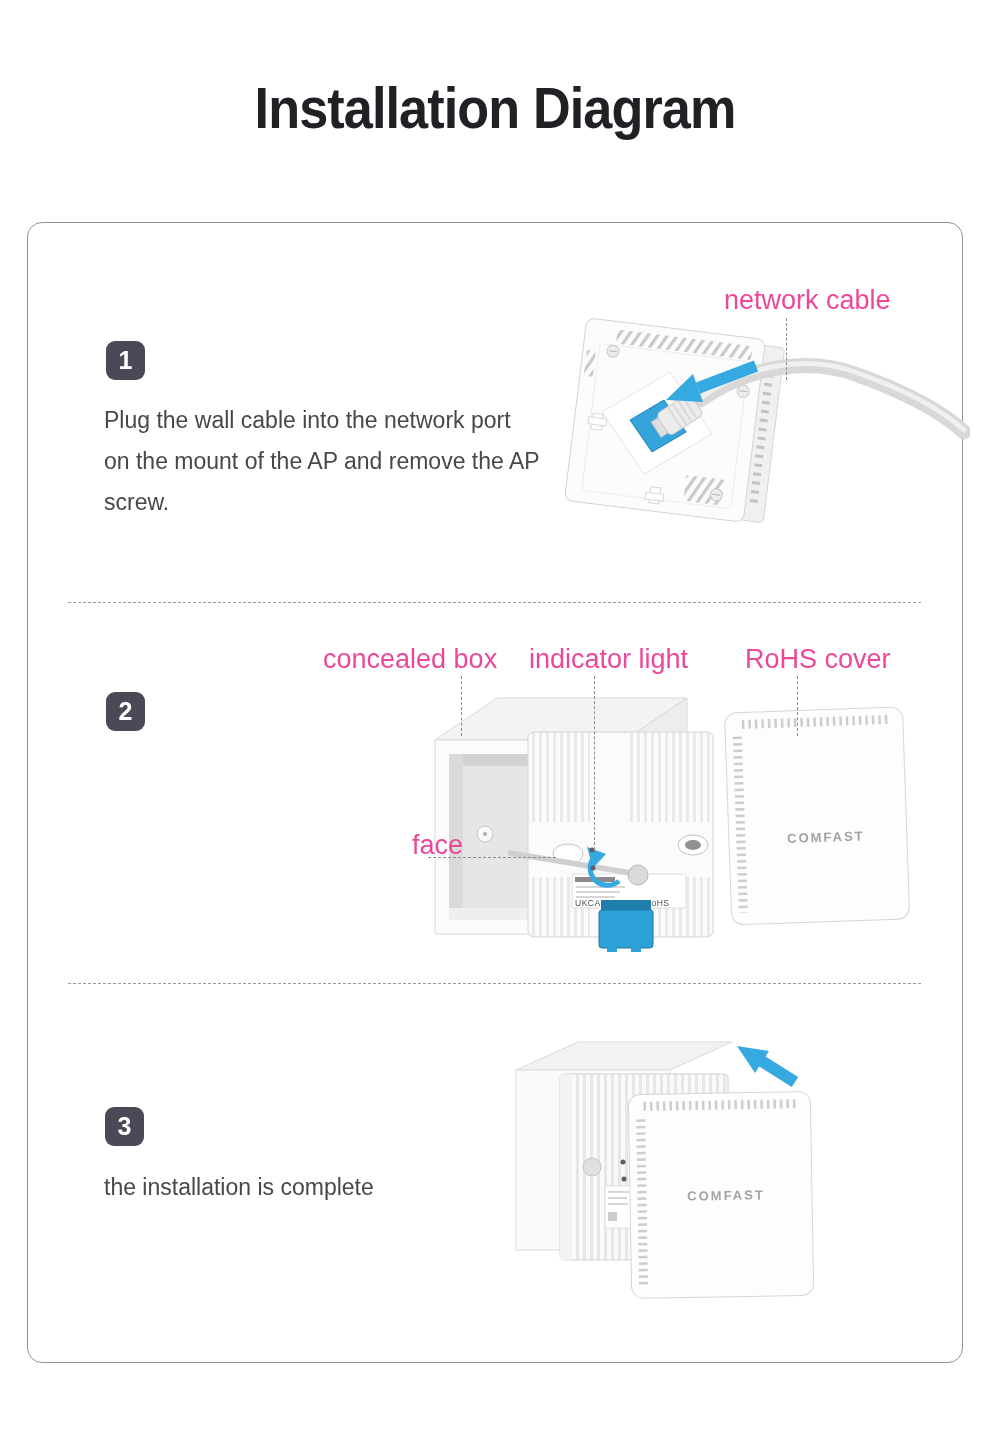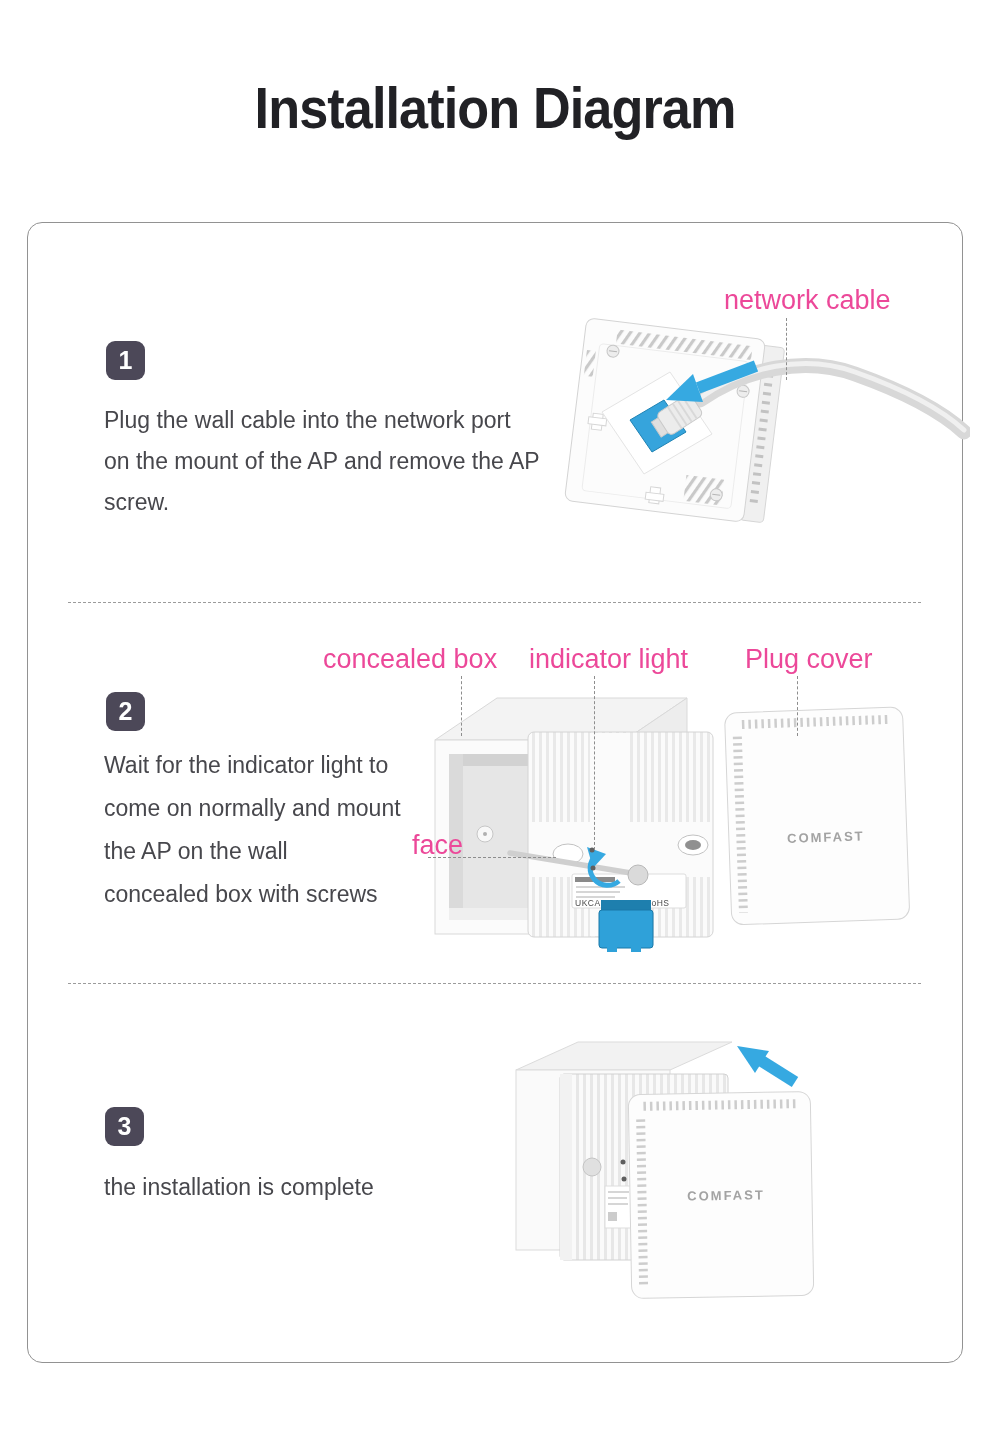--- a/index.html
+++ b/index.html
@@ -96,26 +96,20 @@
     </g>
   </svg>
 
   <div class="callout" style="left:724px; top:285px;">network cable</div>
   <div class="leader-v" style="left:786px; top:318px; height:62px;"></div>
 
   <div class="divider" style="top:602px;"></div>
 
   <div class="badge" style="left:106px; top:692px;">2</div>
 
-  <div class="step-text lh-mid" style="left:104px; top:744px; width:410px;">
-    <div class="line">Wait for the indicator light to</div>
-    <div class="line">come on normally and mount</div>
-    <div class="line">the AP on the wall</div>
-    <div class="line">concealed box with screws</div>
-  </div>
 
   <svg class="illus" style="left:425px; top:682px;" width="540" height="290" viewBox="0 0 540 290">
     <defs>
       <pattern id="ribs2" width="7" height="7" patternUnits="userSpaceOnUse">
         <rect width="7" height="7" fill="#fbfbfb"></rect>
         <rect x="2" width="3" height="7" fill="#e9e9e9"></rect>
       </pattern>
     </defs>
     <g>
       <polygon points="10,58 72,16 262,16 200,58" fill="#f3f3f3" stroke="#d9d9d9"></polygon>
@@ -165,21 +159,21 @@
       <text x="400" y="160" font-size="13" font-weight="bold" letter-spacing="2" fill="#a3a3a3" text-anchor="middle">COMFAST</text>
     </g>
   </svg>
 
   <div class="callout" style="left:315px; top:644px;margin-left:8px;">concealed box</div>
   <div class="leader-v" style="left:461px; top:676px; height:60px;"></div>
 
   <div class="callout" style="left:529px; top:644px;">indicator light</div>
   <div class="leader-v" style="left:594px; top:676px; height:174px;"></div>
 
-  <div class="callout" style="left:745px; top:644px;">Plug cover</div>
+  <div class="callout" style="left:745px; top:644px;">RoHS cover</div>
   <div class="leader-v" style="left:797px; top:676px; height:60px;"></div>
 
   <div class="callout" style="left:412px; top:830px;">face</div>
   <div class="leader-h" style="left:428px; top:857px; width:128px;"></div>
 
   <div class="divider" style="top:983px;"></div>
 
   <div class="badge" style="left:105px; top:1107px;">3</div>
 
   <div class="step-text lh-tight" style="left:104px; top:1172px; width:420px;">

